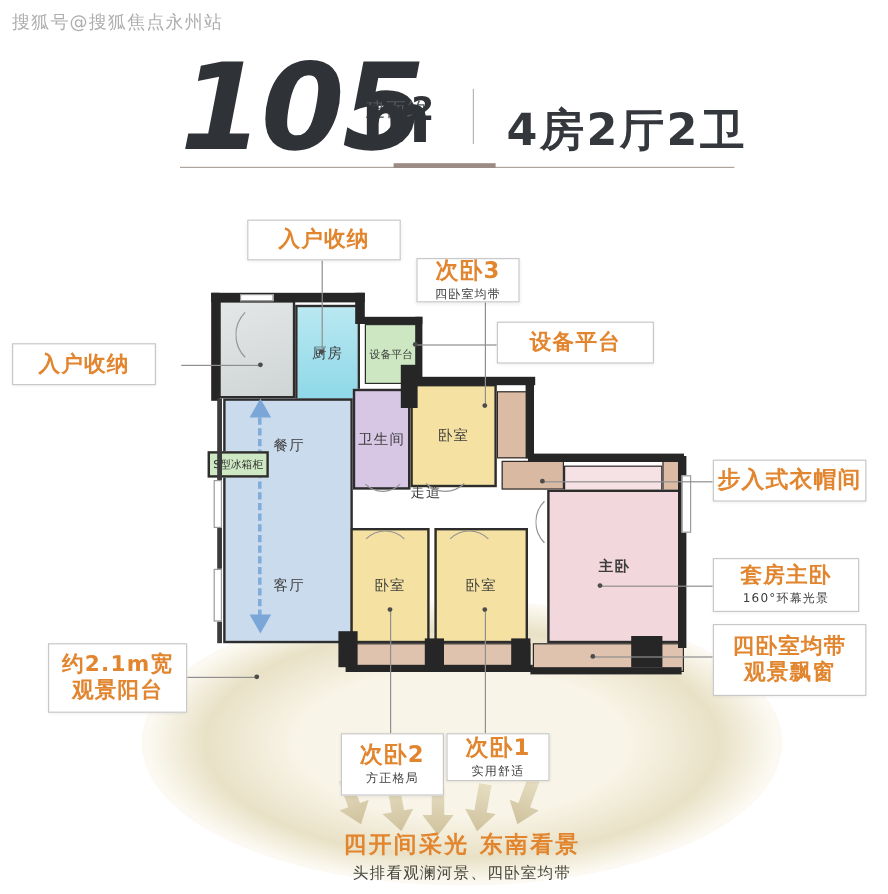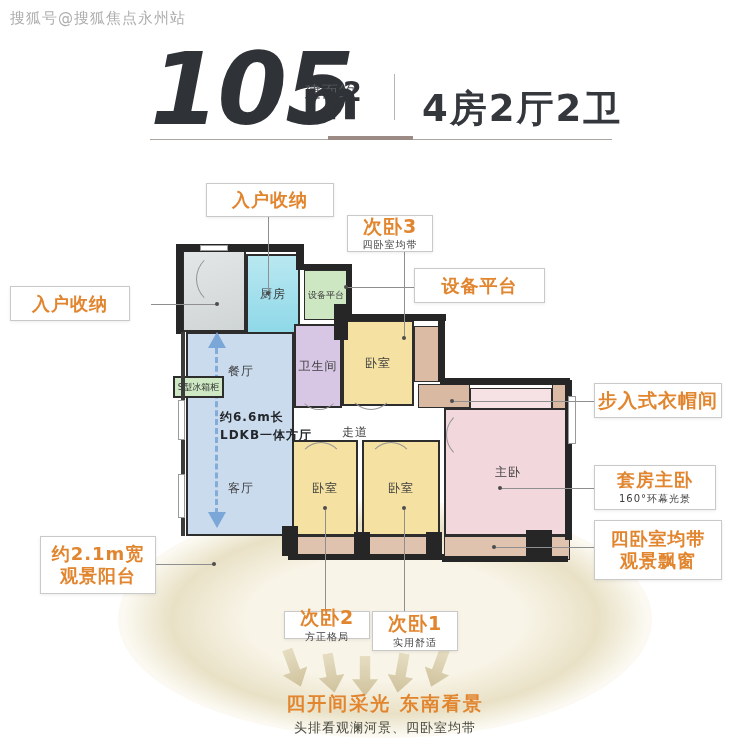--- a/index.html
+++ b/index.html
@@ -79,58 +79,54 @@
   <div class="room" style="left:76px;top:10px;width:54px;height:80px;background:linear-gradient(180deg,#b9e8f1,#8fd8e8);">
     <span class="rlabel">厨房</span>
   </div>
   <div class="room" style="left:134px;top:26px;width:44px;height:50px;background:#cde7c2;border-width:1px;">
     <span class="rlabel sm">设备平台</span>
   </div>
 
   <div class="room" style="left:16px;top:88px;width:108px;height:204px;background:#cbdbee;"></div>
   <span class="rlabel" style="position:absolute;left:58px;top:119px;">餐厅</span>
   <span class="rlabel" style="position:absolute;left:58px;top:236px;">客厅</span>
-  <div class="ldkb" style="left:50px;top:164px;">
-    <div>约6.6m长</div>
-    <div>LDKB一体方厅</div>
-  </div>
 
   <div class="flow-line" style="left:45px;top:104px;height:166px;"></div>
   <div class="tri tri-up" style="left:38px;top:88px;"></div>
   <div class="tri tri-down" style="left:38px;top:268px;"></div>
 
   <div class="fridge" style="left:3px;top:132px;width:51px;height:22px;">
     <span>S型冰箱柜</span>
   </div>
 
   <div class="room" style="left:124px;top:80px;width:48px;height:84px;background:#d7c7e5;">
     <span class="rlabel">卫生间</span>
   </div>
 
   <div class="room" style="left:172px;top:76px;width:72px;height:86px;background:#f5e2a2;">
     <span class="rlabel">卧室</span>
   </div>
   <div class="room" style="left:244px;top:82px;width:28px;height:56px;background:#dbbba4;border-width:1px;"></div>
 
-  <span class="rlabel" style="position:absolute;left:172px;top:180px;text-align:right;">走道</span>
+  <span class="rlabel" style="position:absolute;left:172px;top:158px;text-align:right;">走道</span>
 
   <div class="room" style="left:122px;top:196px;width:66px;height:96px;background:#f5e2a2;">
     <span class="rlabel">卧室</span>
   </div>
   <div class="room" style="left:192px;top:196px;width:78px;height:96px;background:#f5e2a2;">
     <span class="rlabel">卧室</span>
   </div>
   <div class="room" style="left:122px;top:292px;width:150px;height:22px;background:#dfc3ae;border-width:1px;"></div>
 
   <div class="room" style="left:248px;top:140px;width:52px;height:24px;background:#d9b9a2;border-width:1px;"></div>
   <div class="room" style="left:300px;top:144px;width:82px;height:52px;background:#f6e1e5;border-width:1px;">
     <span class="rlabel">卫生间</span>
   </div>
   <div class="room" style="left:382px;top:136px;width:18px;height:72px;background:#dbbba4;border-width:1px;"></div>
-  <div class="room" style="left:274px;top:164px;width:128px;height:128px;background:#f2d7dc;">
+  <div class="room" style="left:286px;top:164px;width:112px;height:128px;background:#f2d7dc;font-weight:bold;">
     <span class="rlabel">主卧</span>
   </div>
   <div class="room" style="left:274px;top:292px;width:126px;height:24px;background:#dfc3ae;border-width:1px;"></div>
 
 
   <div class="w" style="left:6px;top:0;width:128px;height:8px;"></div>
   <div class="w" style="left:126px;top:0;width:8px;height:26px;"></div>
   <div class="w" style="left:130px;top:20px;width:52px;height:6px;"></div>
   <div class="w" style="left:176px;top:20px;width:6px;height:56px;"></div>
   <div class="w" style="left:166px;top:70px;width:110px;height:7px;"></div>
@@ -202,21 +198,21 @@
   <span class="cs">160°环幕光景</span>
 </div>
 <div class="callout" style="left:594px;top:520px;width:128px;height:60px;">
   <span class="ct big">四卧室均带</span>
   <span class="ct big">观景飘窗</span>
 </div>
 <div class="callout" style="left:40px;top:536px;width:116px;height:58px;">
   <span class="ct big">约2.1m宽</span>
   <span class="ct big">观景阳台</span>
 </div>
-<div class="callout" style="left:284px;top:611px;width:86px;height:28px;">
+<div class="callout" style="left:284px;top:611px;width:86px;height:52px;">
   <span class="ct">次卧2</span>
   <span class="cs">方正格局</span>
 </div>
 <div class="callout" style="left:372px;top:611px;width:86px;height:40px;">
   <span class="ct">次卧1</span>
   <span class="cs">实用舒适</span>
 </div>
 
 <div class="footer-headline">四开间采光 东南看景</div>
 <div class="footer-subline">头排看观澜河景、四卧室均带</div>

